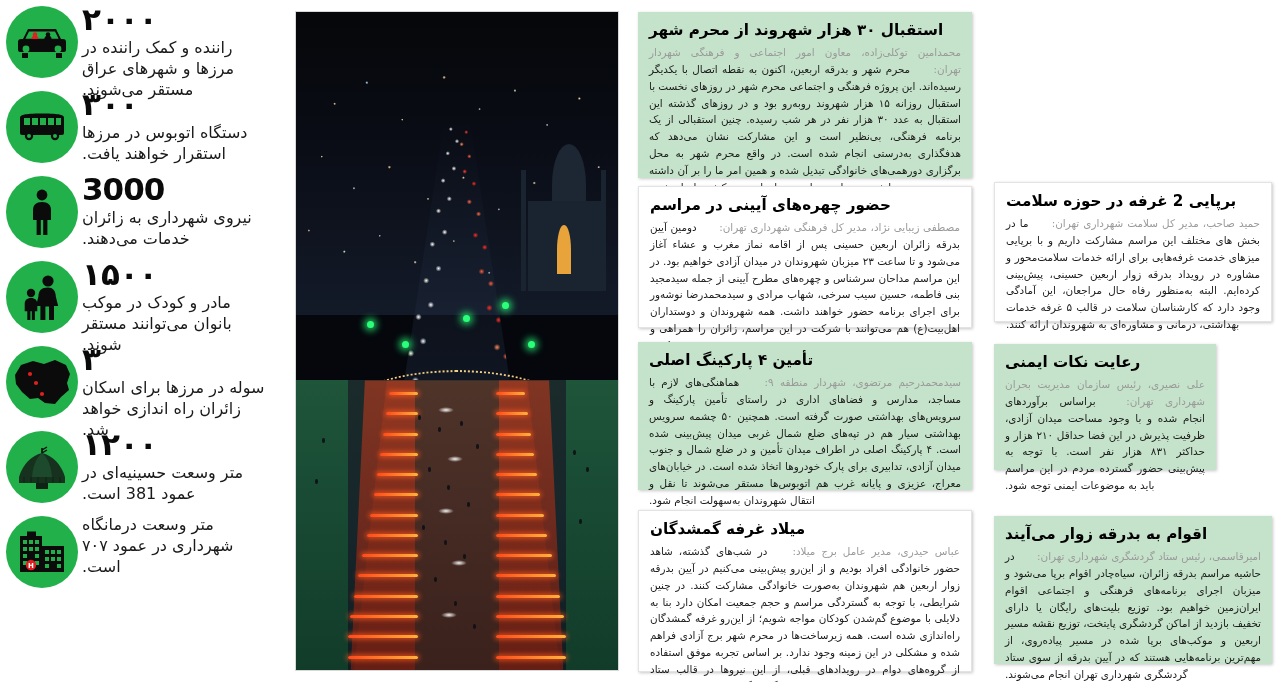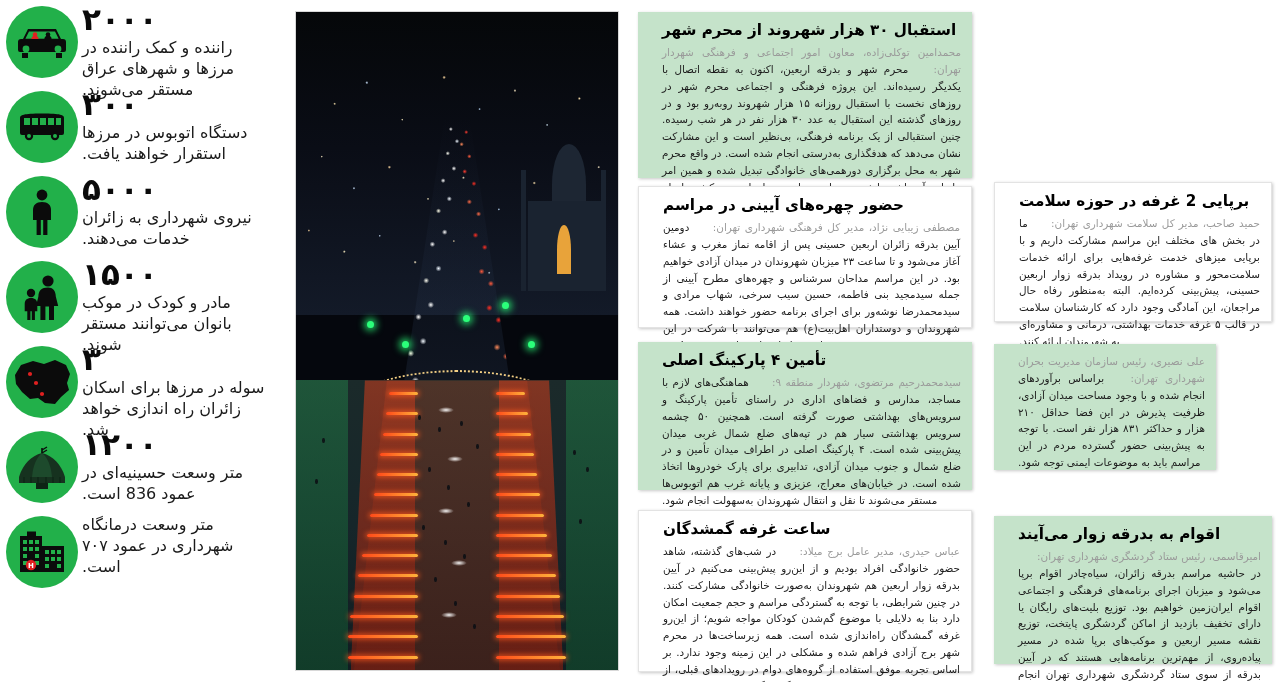--- a/index.html
+++ b/index.html
@@ -268,21 +268,21 @@
   }
   .screen-panel {
     position:absolute; width: 30px; height: 18px;
     background: linear-gradient(135deg,#2a6fd8,#7fc1ff);
     box-shadow: 0 0 7px 2px rgba(70,150,255,.6);
   }
 
   
   .card {
     position: absolute;
-    padding: 9px 11px 10px 24px;
+    padding: 9px 11px 10px 11px;
     direction: rtl;
     text-align: justify;
     box-shadow: 1px 1px 3px rgba(0,0,0,.22);
   }
   .card.green { background: #c5e3ca; }
   .card.white { background: #ffffff; border: 1px solid #e3e3e3; }
   .card-title {
     font-weight: bold;
     font-size: 15.2px;
     line-height: 1.25;
@@ -372,21 +372,21 @@
   <div class="stat-row">
     <div class="stat-badge">
       <span>
         <svg width="26" height="46" viewBox="0 0 26 46" aria-hidden="true">
           <circle cx="13" cy="6" r="5.4" fill="#0b0b0b"></circle>
           <path d="M13 13 c-6 0-9 3-9 8 v10 h3.6 v15 h4.2 V31 h2.4 v15 h4.2 V31 H22 V21 c0-5-3-8-9-8 z" fill="#0b0b0b"></path>
         </svg>
       </span>
     </div>
     <div class="stat-text">
-      <div class="stat-number">۵۰۰۰</div>
+      <div class="stat-number">3000</div>
       <div class="stat-desc">نیروی شهرداری به زائران خدمات می‌دهند.</div>
     </div>
   </div>
 
   <div class="stat-row">
     <div class="stat-badge">
       <span>
         <svg width="46" height="46" viewBox="0 0 46 46" aria-hidden="true">
           <circle cx="29" cy="7" r="5.6" fill="#0b0b0b"></circle>
           <path d="M29 13.5 c-6.4 0-9.6 3.2-9.6 9 L17 32 h4.4 v14 h5 V32.5 h3.6 V46 h5 V32 h4.2 l-2.4-9.5 c0-5.8-3.2-9-7.8-9 z" fill="#0b0b0b"></path>
@@ -427,21 +427,21 @@
           <path d="M28 9 C17 12 9 20 5 33 h46 C47 20 39 12 28 9 z" fill="#16321f"></path>
           <path d="M28 9 C22 14 19 22 18 33 h20 C37 22 34 14 28 9 z" fill="#1d4a2c"></path>
           <path d="M5 33 h46 v6 H5 z" fill="#16321f"></path>
           <path d="M10 33 v6 M17 33 v6 M24 33 v6 M32 33 v6 M39 33 v6 M46 33 v6" stroke="#0d2415" stroke-width="1.1"></path>
           <path d="M22 39 h12 v6 H22 z" fill="#0d2415"></path>
         </svg>
       </span>
     </div>
     <div class="stat-text">
       <div class="stat-number">۱۲۰۰</div>
-      <div class="stat-desc">متر وسعت حسینیه‌ای در عمود 836 است.</div>
+      <div class="stat-desc">متر وسعت حسینیه‌ای در عمود 381 است.</div>
     </div>
   </div>
 
   <div class="stat-row">
     <div class="stat-badge">
       <span>
         <svg width="52" height="44" viewBox="0 0 52 44" aria-hidden="true">
           <rect x="4" y="6" width="22" height="36" fill="#0b0b0b"></rect>
           <rect x="11" y="1.5" width="9" height="5" fill="#0b0b0b"></rect>
           <rect x="26" y="16" width="22" height="26" fill="#0b0b0b"></rect>
@@ -593,29 +593,30 @@
   <h2 class="card-title">حضور چهره‌های آیینی در مراسم</h2>
   <p class="card-body"><span class="byline">مصطفی زیبایی نژاد، مدیر کل فرهنگی شهرداری تهران:</span> <span>دومین آیین بدرقه زائران اربعین حسینی پس از اقامه نماز مغرب و عشاء آغاز می‌شود و تا ساعت ۲۳ میزبان شهروندان در میدان آزادی خواهیم بود. در این مراسم مداحان سرشناس و چهره‌های مطرح آیینی از جمله سیدمجید بنی فاطمه، حسین سیب سرخی، شهاب مرادی و سیدمحمدرضا نوشه‌ور برای اجرای برنامه حضور خواهند داشت. همه شهروندان و دوستداران اهل‌بیت(ع) هم می‌توانند با شرکت در این مراسم، زائران را همراهی و بدرقه کنند.</span></p>
 </div>
 
 <div class="card green" id="card-parking">
   <h2 class="card-title">تأمین ۴ پارکینگ اصلی</h2>
   <p class="card-body"><span class="byline">سیدمحمدرحیم مرتضوی، شهردار منطقه ۹:</span> <span>هماهنگی‌های لازم با مساجد، مدارس و فضاهای اداری در راستای تأمین پارکینگ و سرویس‌های بهداشتی صورت گرفته است. همچنین ۵۰ چشمه سرویس بهداشتی سیار هم در تپه‌های ضلع شمال غربی میدان پیش‌بینی شده است. ۴ پارکینگ اصلی در اطراف میدان تأمین و در ضلع شمال و جنوب میدان آزادی، تدابیری برای پارک خودروها اتخاذ شده است. در خیابان‌های معراج، عزیزی و پایانه غرب هم اتوبوس‌ها مستقر می‌شوند تا نقل و انتقال شهروندان به‌سهولت انجام شود.</span></p>
 </div>
 
 <div class="card white" id="card-lostfound">
-  <h2 class="card-title">ساعت غرفه گمشدگان</h2>
+  <h2 class="card-title">میلاد غرفه گمشدگان</h2>
   <p class="card-body"><span class="byline">عباس حیدری، مدیر عامل برج میلاد:</span> <span>در شب‌های گذشته، شاهد حضور خانوادگی افراد بودیم و از این‌رو پیش‌بینی می‌کنیم در آیین بدرقه زوار اربعین هم شهروندان به‌صورت خانوادگی مشارکت کنند. در چنین شرایطی، با توجه به گستردگی مراسم و حجم جمعیت امکان دارد بنا به دلایلی با موضوع گم‌شدن کودکان مواجه شویم؛ از این‌رو غرفه گمشدگان راه‌اندازی شده است. همه زیرساخت‌ها در محرم شهر برج آزادی فراهم شده و مشکلی در این زمینه وجود ندارد. بر اساس تجربه موفق استفاده از گروه‌های دوام در رویدادهای قبلی، از این نیروها در قالب ستاد گمشدگان استفاده خواهد شد.</span></p>
 </div>
 
 <div class="card white" id="card-health">
   <h2 class="card-title">برپایی 2 غرفه در حوزه سلامت</h2>
   <p class="card-body"><span class="byline">حمید صاحب، مدیر کل سلامت شهرداری تهران:</span> <span>ما در بخش های مختلف این مراسم مشارکت داریم و با برپایی میزهای خدمت غرفه‌هایی برای ارائه خدمات سلامت‌محور و مشاوره در رویداد بدرقه زوار اربعین حسینی، پیش‌بینی کرده‌ایم. البته به‌منظور رفاه حال مراجعان، این آمادگی وجود دارد که کارشناسان سلامت در قالب ۵ غرفه خدمات بهداشتی، درمانی و مشاوره‌ای به شهروندان ارائه کنند.</span></p>
 </div>
 
 <div class="card green" id="card-safety">
+  <h2 class="card-title">رعایت نکات ایمنی</h2>
   <p class="card-body"><span class="byline">علی نصیری، رئیس سازمان مدیریت بحران شهرداری تهران:</span> <span>براساس برآوردهای انجام شده و با وجود مساحت میدان آزادی، ظرفیت پذیرش در این فضا حداقل ۲۱۰ هزار و حداکثر ۸۳۱ هزار نفر است. با توجه به پیش‌بینی حضور گسترده مردم در این مراسم باید به موضوعات ایمنی توجه شود.</span></p>
 </div>
 
 <div class="card green" id="card-tribes">
   <h2 class="card-title">اقوام به بدرقه زوار می‌آیند</h2>
   <p class="card-body"><span class="byline">امیرقاسمی، رئیس ستاد گردشگری شهرداری تهران:</span> <span>در حاشیه مراسم بدرقه زائران، سیاه‌چادر اقوام برپا می‌شود و میزبان اجرای برنامه‌های فرهنگی و اجتماعی اقوام ایران‌زمین خواهیم بود. توزیع بلیت‌های رایگان یا دارای تخفیف بازدید از اماکن گردشگری پایتخت، توزیع نقشه مسیر اربعین و موکب‌های برپا شده در مسیر پیاده‌روی، از مهم‌ترین برنامه‌هایی هستند که در آیین بدرقه از سوی ستاد گردشگری شهرداری تهران انجام می‌شوند.</span></p>
 </div>
 
 </body></html>

